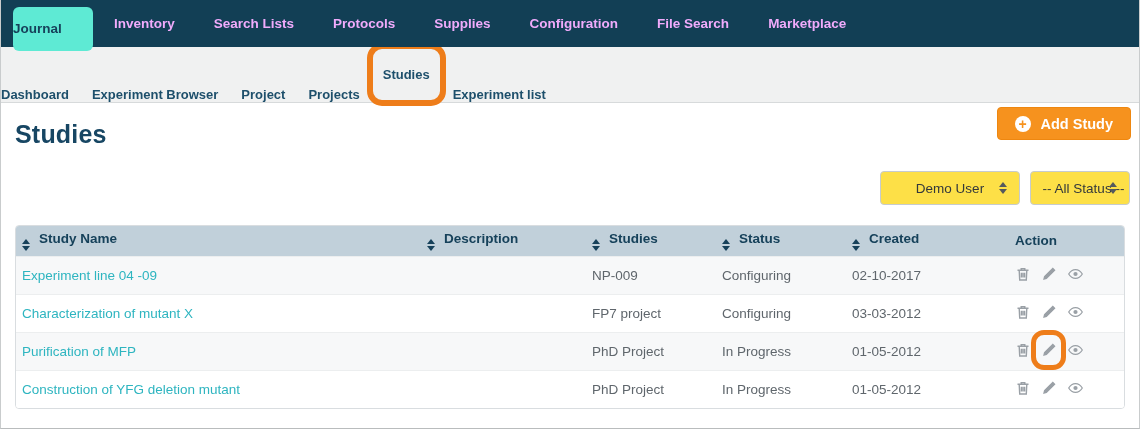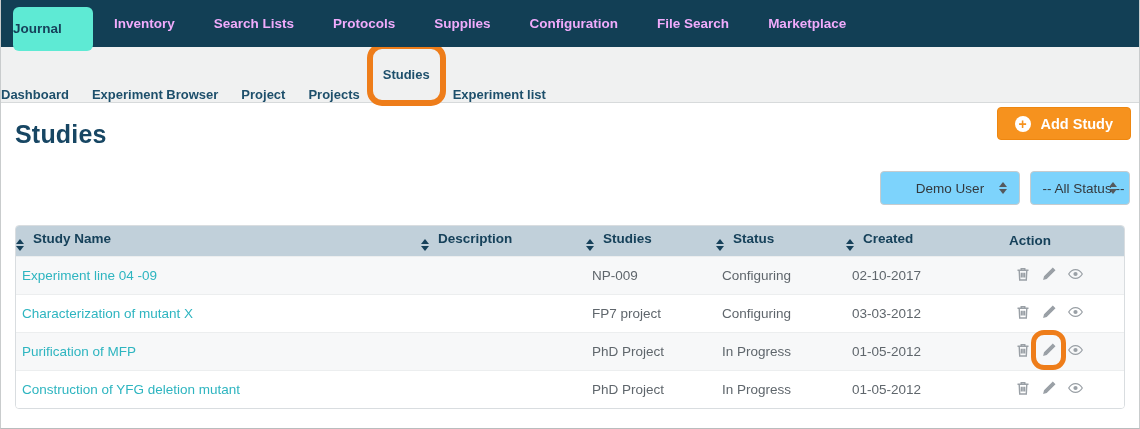--- a/index.html
+++ b/index.html
@@ -53,41 +53,41 @@
   }
   .add-btn .plus {
     width:16px; height:16px; background:#fff; color:#f6921e; border-radius:50%;
     font-size:14px; font-weight:bold; line-height:16px; text-align:center; display:inline-block;
   }
   
   .filters {
     display:flex; justify-content:flex-end; gap:10px; margin:22px 9px 0 0;
   }
   .select {
-    position:relative; height:34px; background:#7dd3fc; border:1px solid #c6cbce; border-radius:4px;
+    position:relative; height:34px; background:#fde047; border:1px solid #c6cbce; border-radius:4px;
     display:flex; align-items:center; justify-content:center;
     font-size:13.5px; color:#33383c; cursor:pointer; overflow:hidden; white-space:nowrap;
   }
   .sel-user { width:140px; }
   .sel-project { width:128px; }
   .sel-status { width:100px; justify-content:center; padding-left:7px; }
   .sel-arrows {
     position:absolute; right:12px; top:50%; transform:translateY(-50%);
     display:flex; flex-direction:column; gap:2px;
   }
   .tri-up   { width:0; height:0; border-left:4px solid transparent; border-right:4px solid transparent; border-bottom:5px solid #54595d; }
   .tri-down { width:0; height:0; border-left:4px solid transparent; border-right:4px solid transparent; border-top:5px solid #54595d; }
   
   .tbl-wrap {
     margin:20px 14px 0 14px; border:1px solid #d9dde0; border-radius:4px; overflow:hidden;
   }
   table { width:100%; border-collapse:collapse; table-layout:fixed; }
   thead th {
     background:#c1d0da; height:30px; text-align:left; vertical-align:middle;
-    font-size:13.5px; font-weight:bold; color:#16415a; cursor:pointer;
+    font-size:13.5px; font-weight:bold; color:#16415a; padding-left:6px; cursor:pointer;
   }
   th .sort {
     display:inline-flex; flex-direction:column; gap:2px; margin-right:9px; vertical-align:-1px;
   }
   th .sort .tri-up   { border-bottom-color:#16415a; }
   th .sort .tri-down { border-top-color:#16415a; }
   tbody td {
     height:38px; font-size:13.5px; color:#5f666c; padding-left:6px; vertical-align:middle;
     border-top:1px solid #eceeef;
   }

